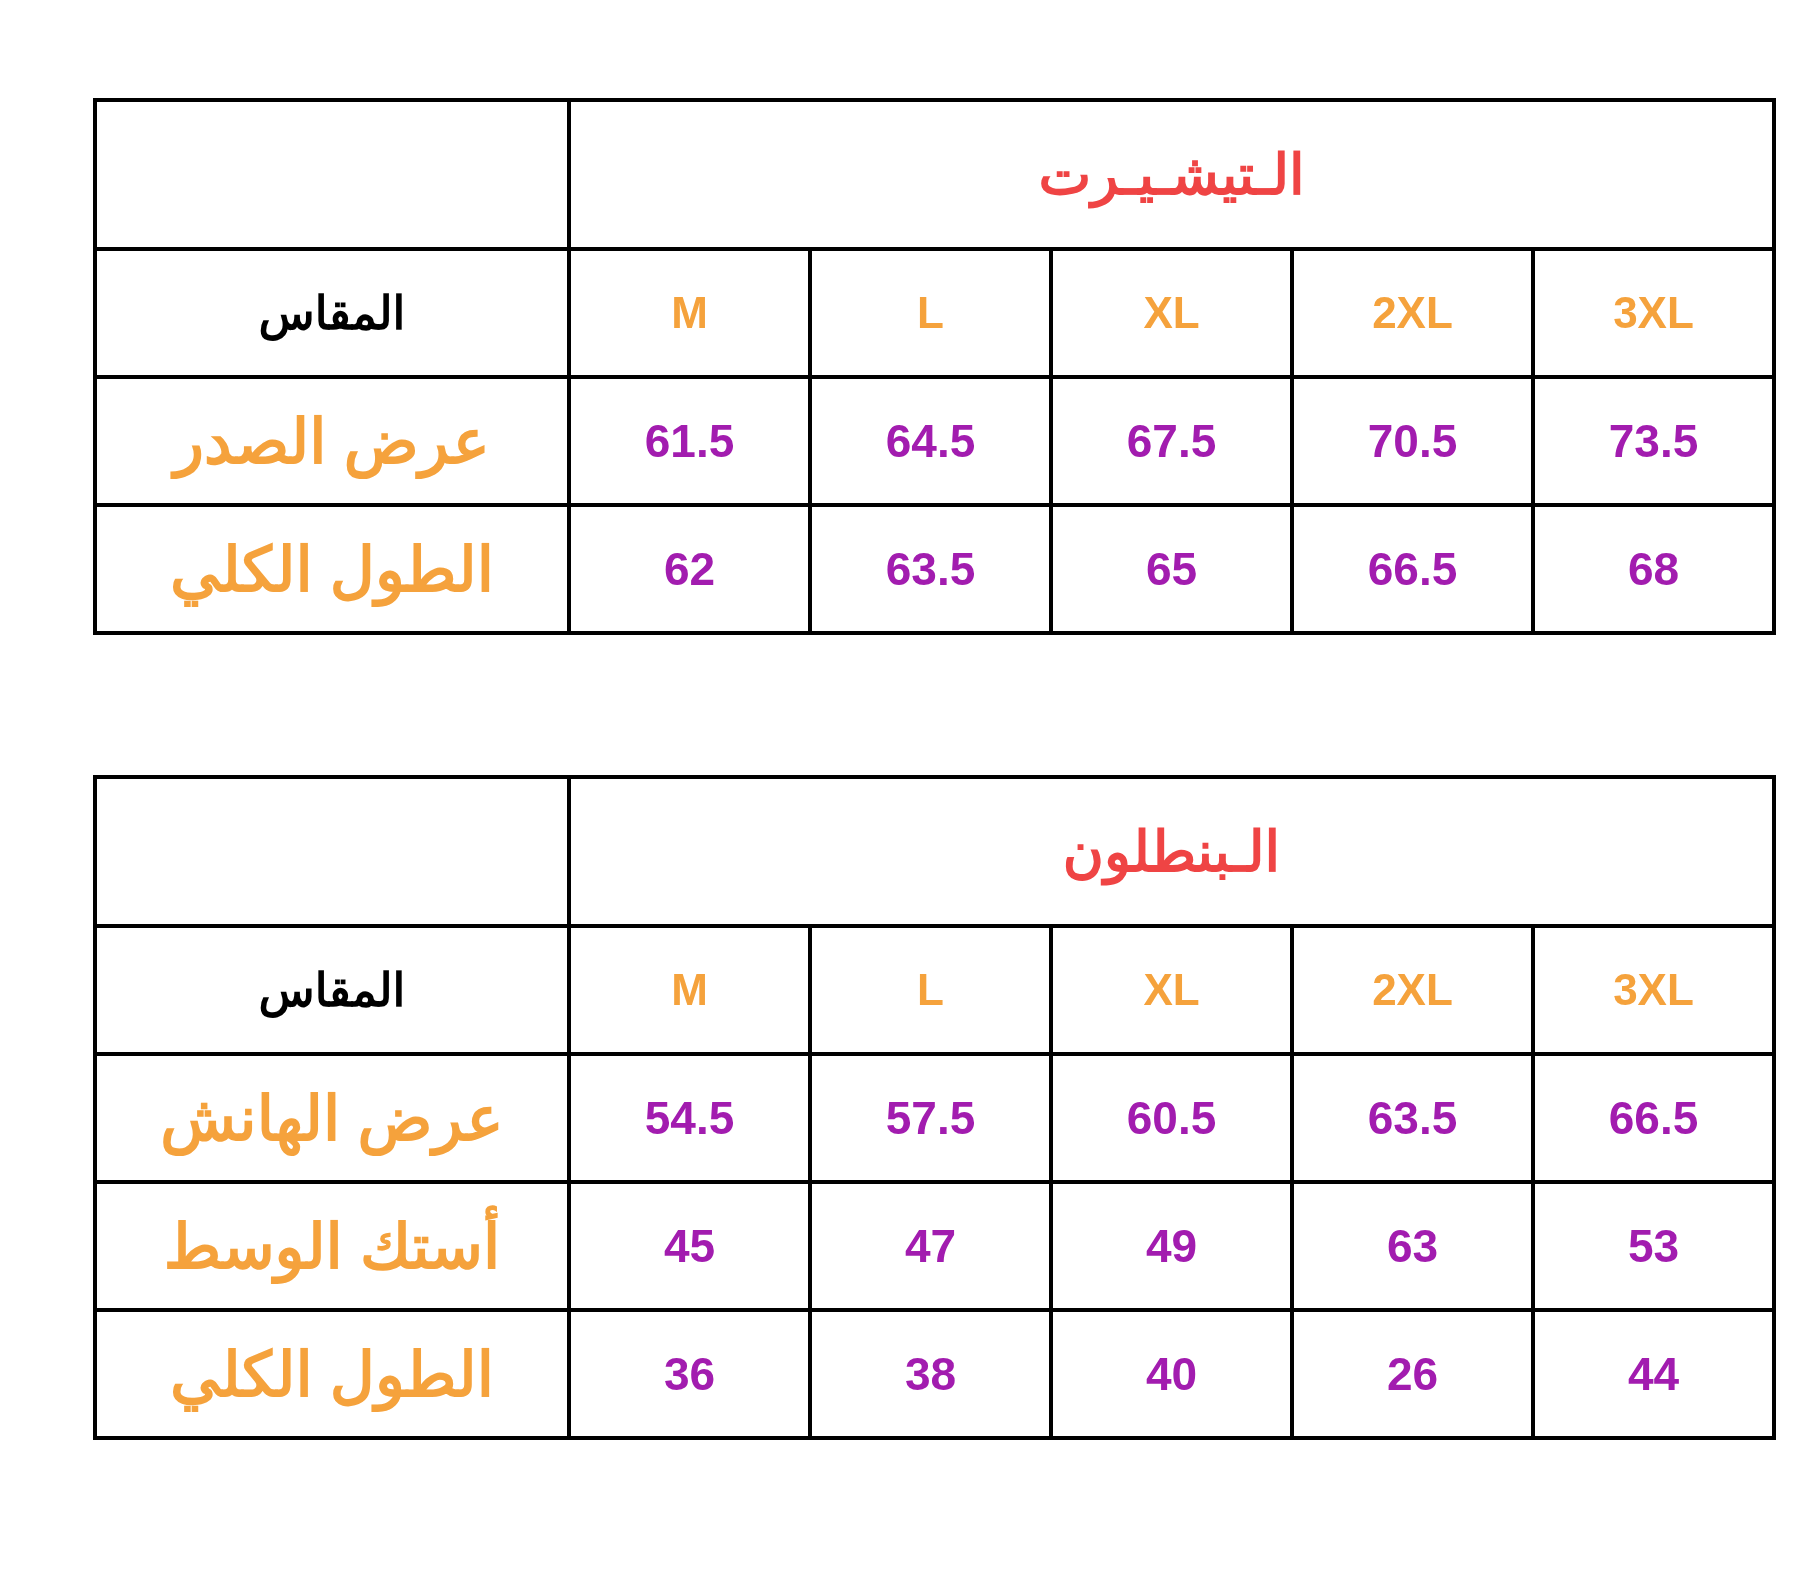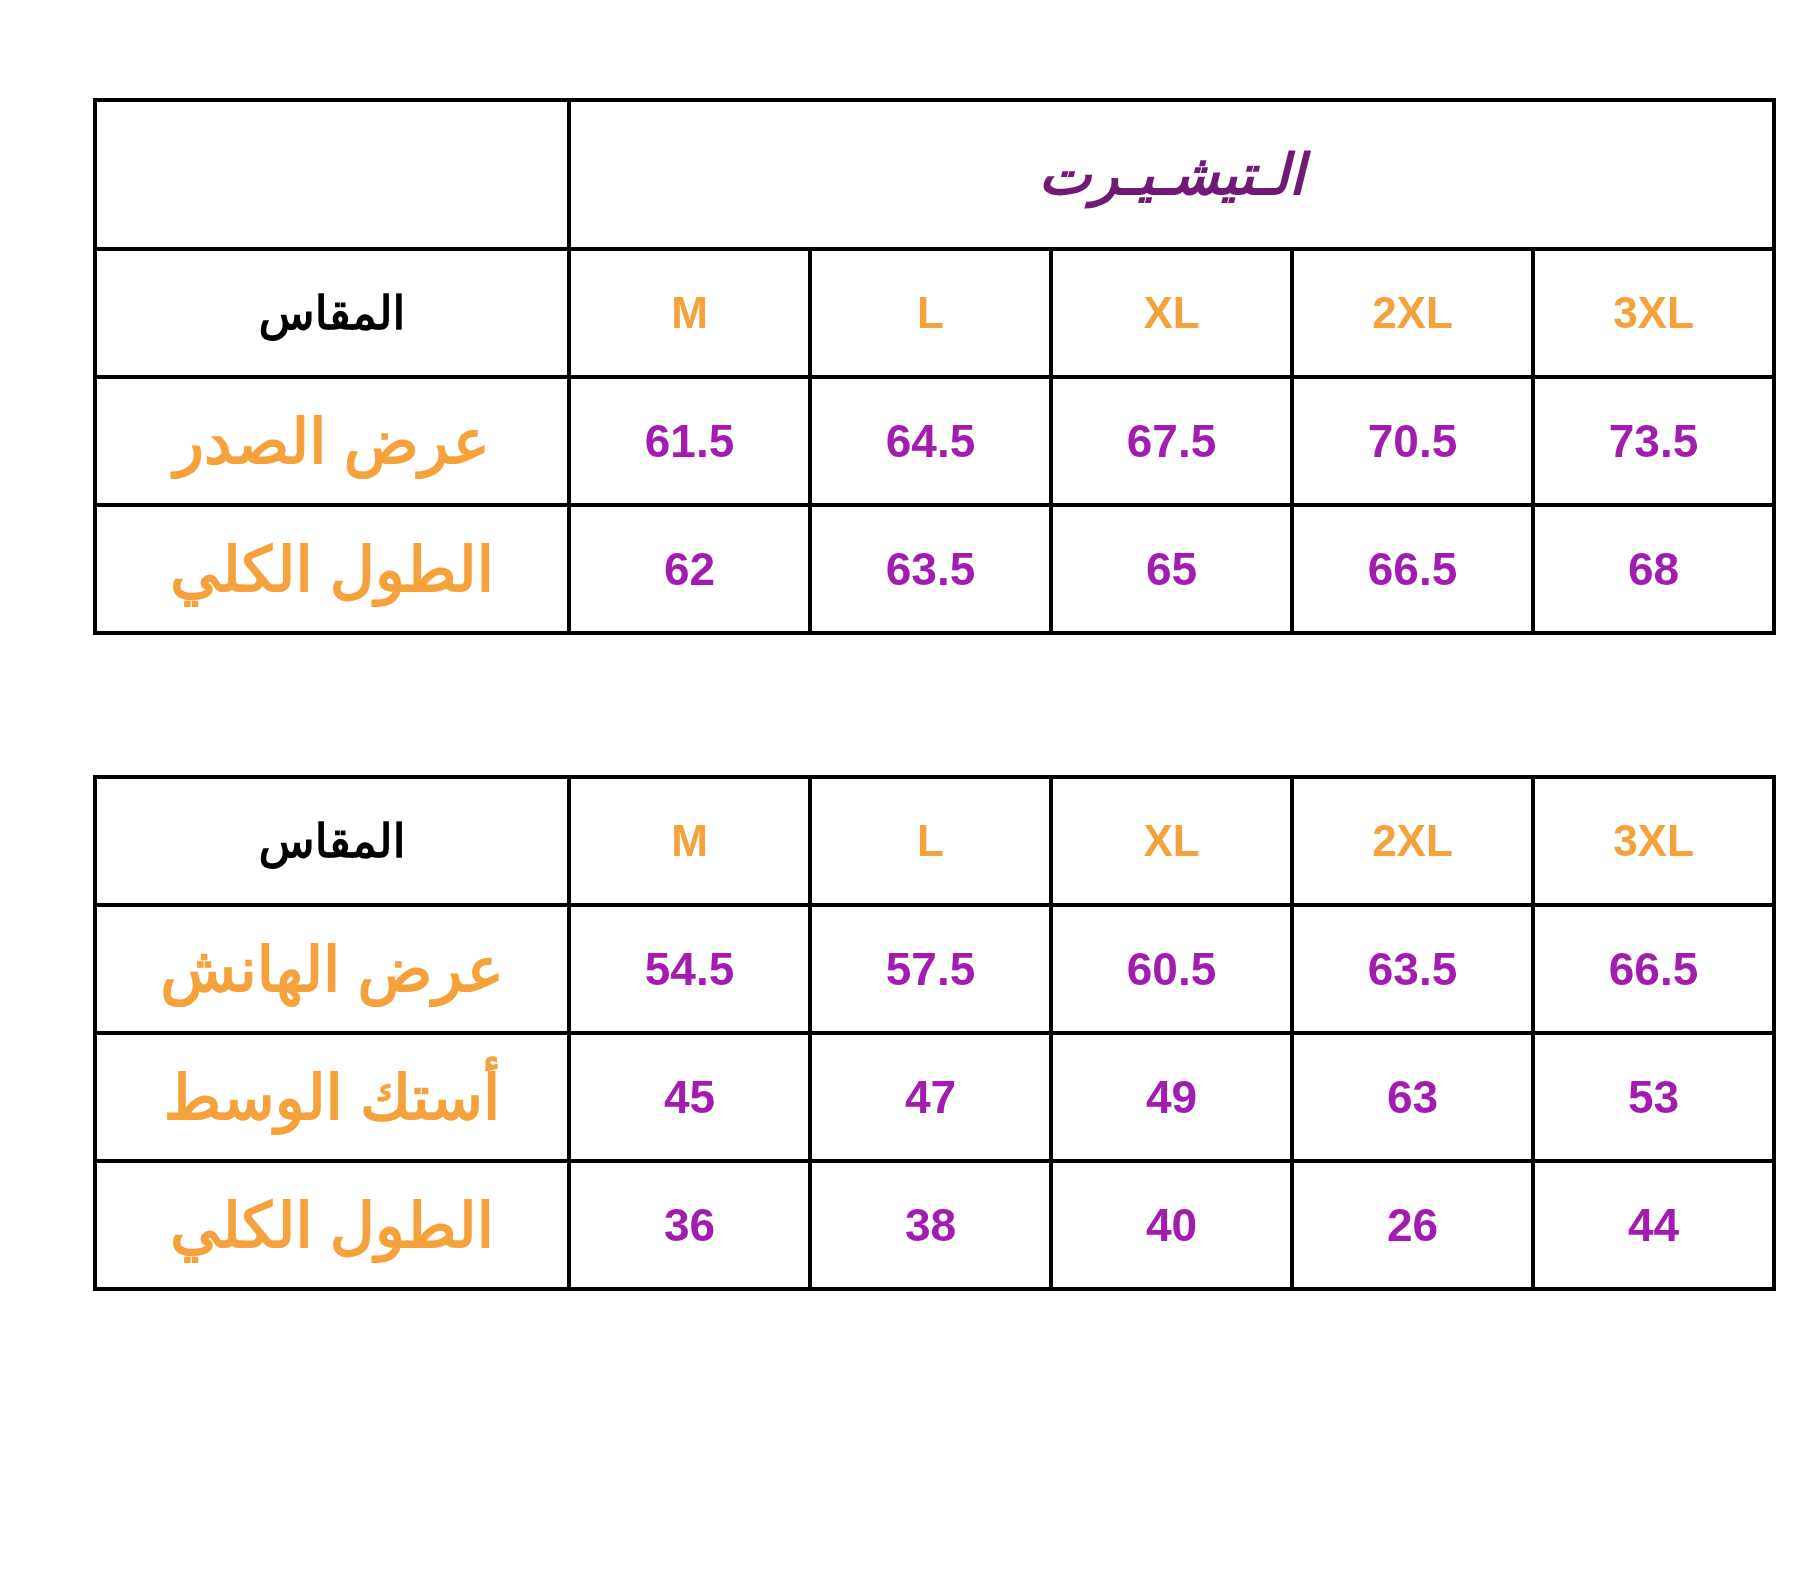--- a/index.html
+++ b/index.html
@@ -42,23 +42,22 @@
   
   col.c-label { width: 474px; }
   col.c-size  { width: 241px; }
 
   .title-row td {
     height: 145px;
   }
   .title-text {
     font-size: 56px;
     font-weight: bold;
-    color: #701a75;
+    color: #ef4444;
     letter-spacing: 1px;
-    font-style: italic;
   }
   .head-row td { height: 124px; }
   .head-size {
     font-size: 44px;
     font-weight: bold;
     color: #F5A23C;
   }
   .head-label {
     font-size: 46px;
     font-weight: bold;
@@ -169,20 +168,26 @@
     <table class="size-table">
       <colgroup>
         <col class="c-size">
           <col class="c-size">
           <col class="c-size">
           <col class="c-size">
           <col class="c-size">
         <col class="c-label">
       </colgroup>
       <tbody>
+        <tr class="title-row">
+          <td colspan="5">
+            <span class="title-text">الـبنطلون</span>
+          </td>
+          <td class="blank-cell"></td>
+        </tr>
         <tr class="head-row">
           <td>
             <span class="head-size">3XL</span>
           </td>
           <td>
             <span class="head-size">2XL</span>
           </td>
           <td>
             <span class="head-size">XL</span>
           </td>

